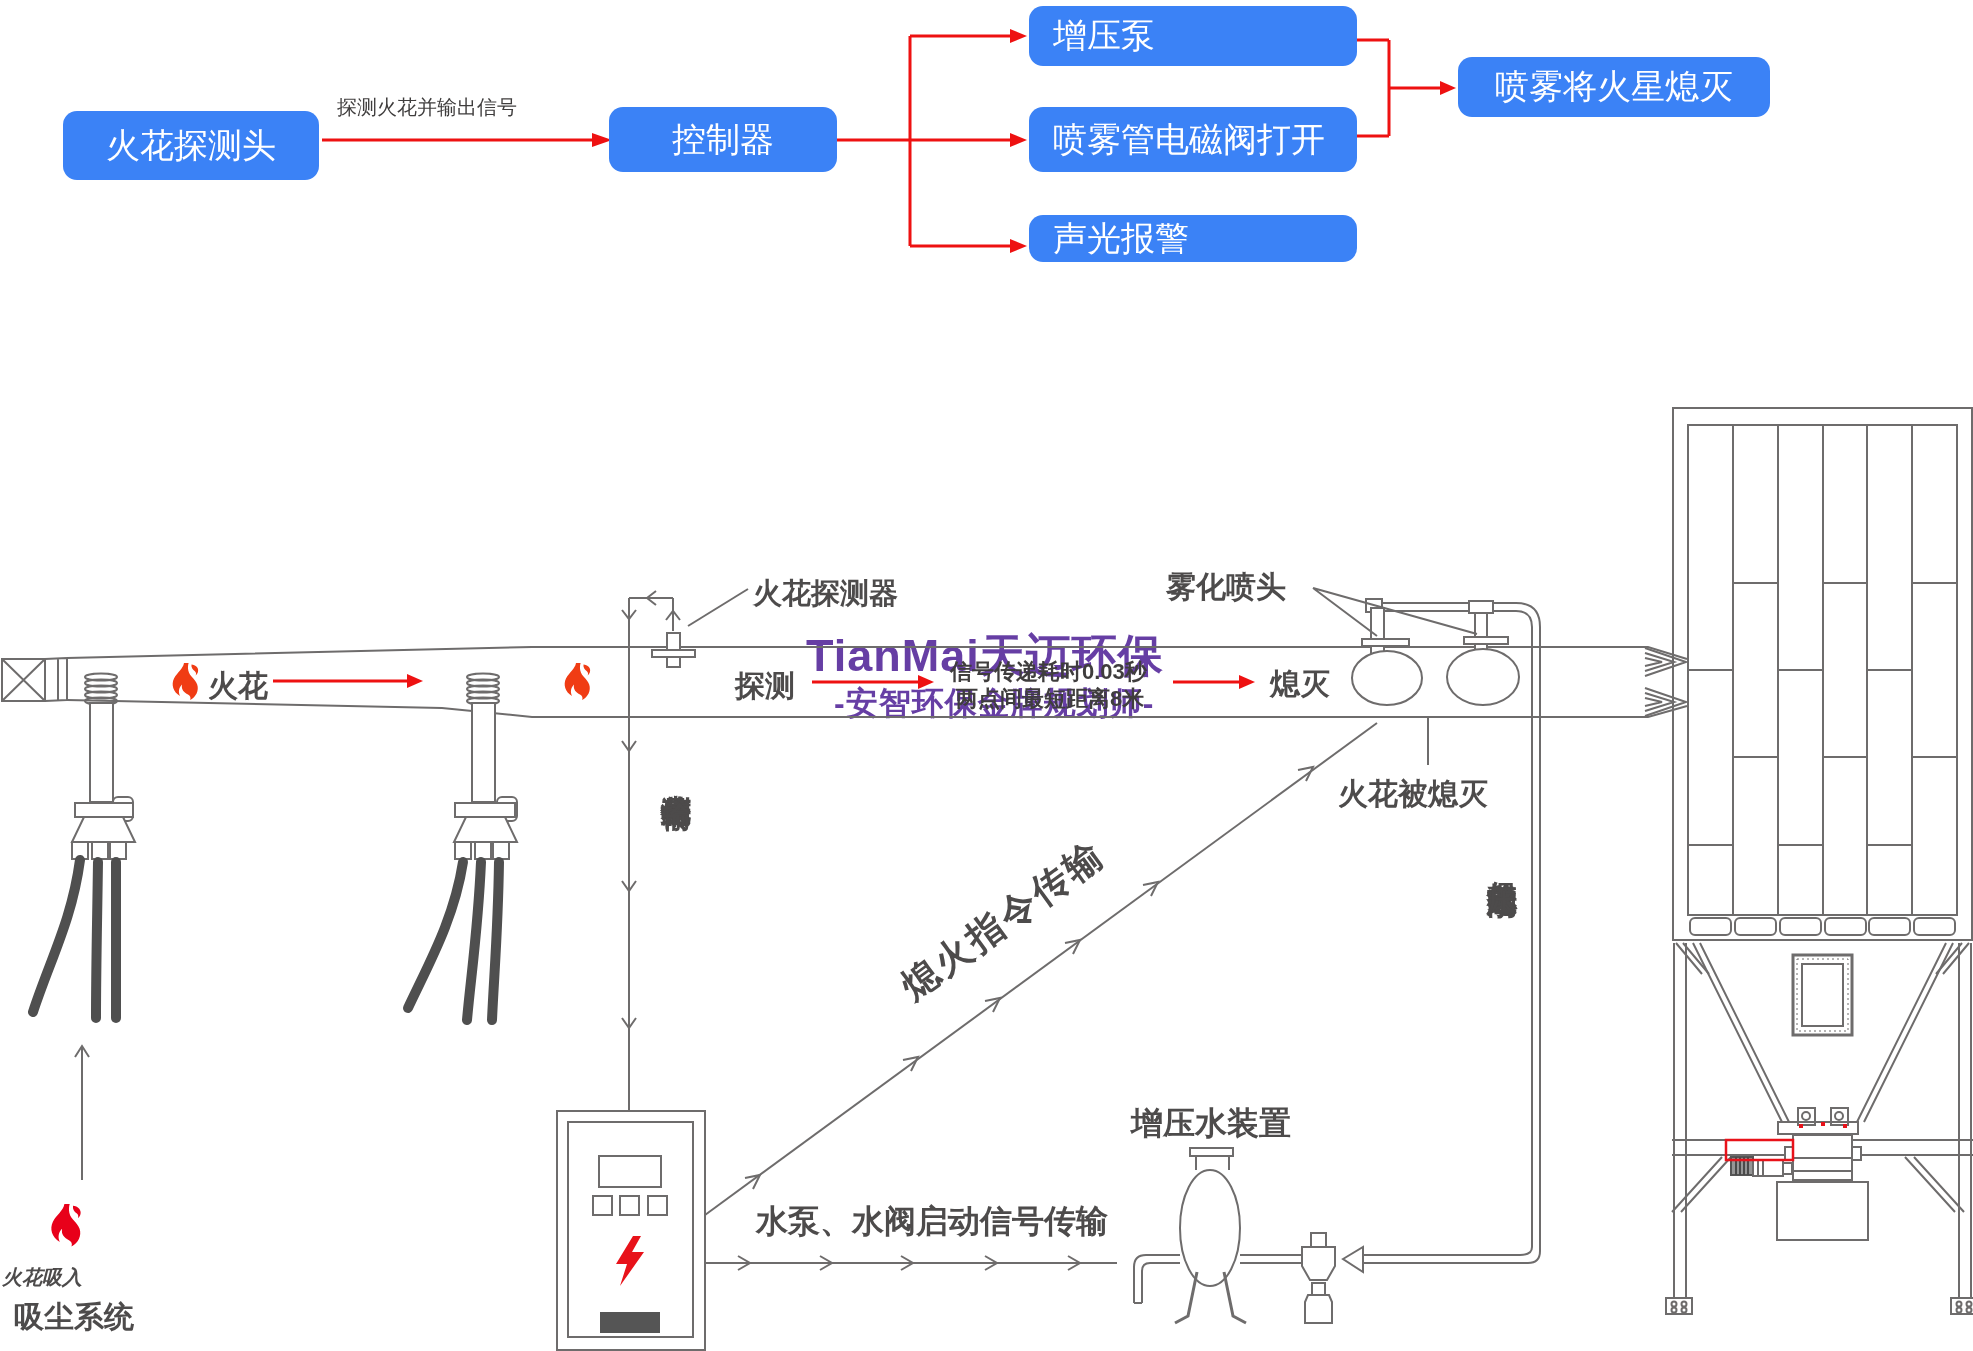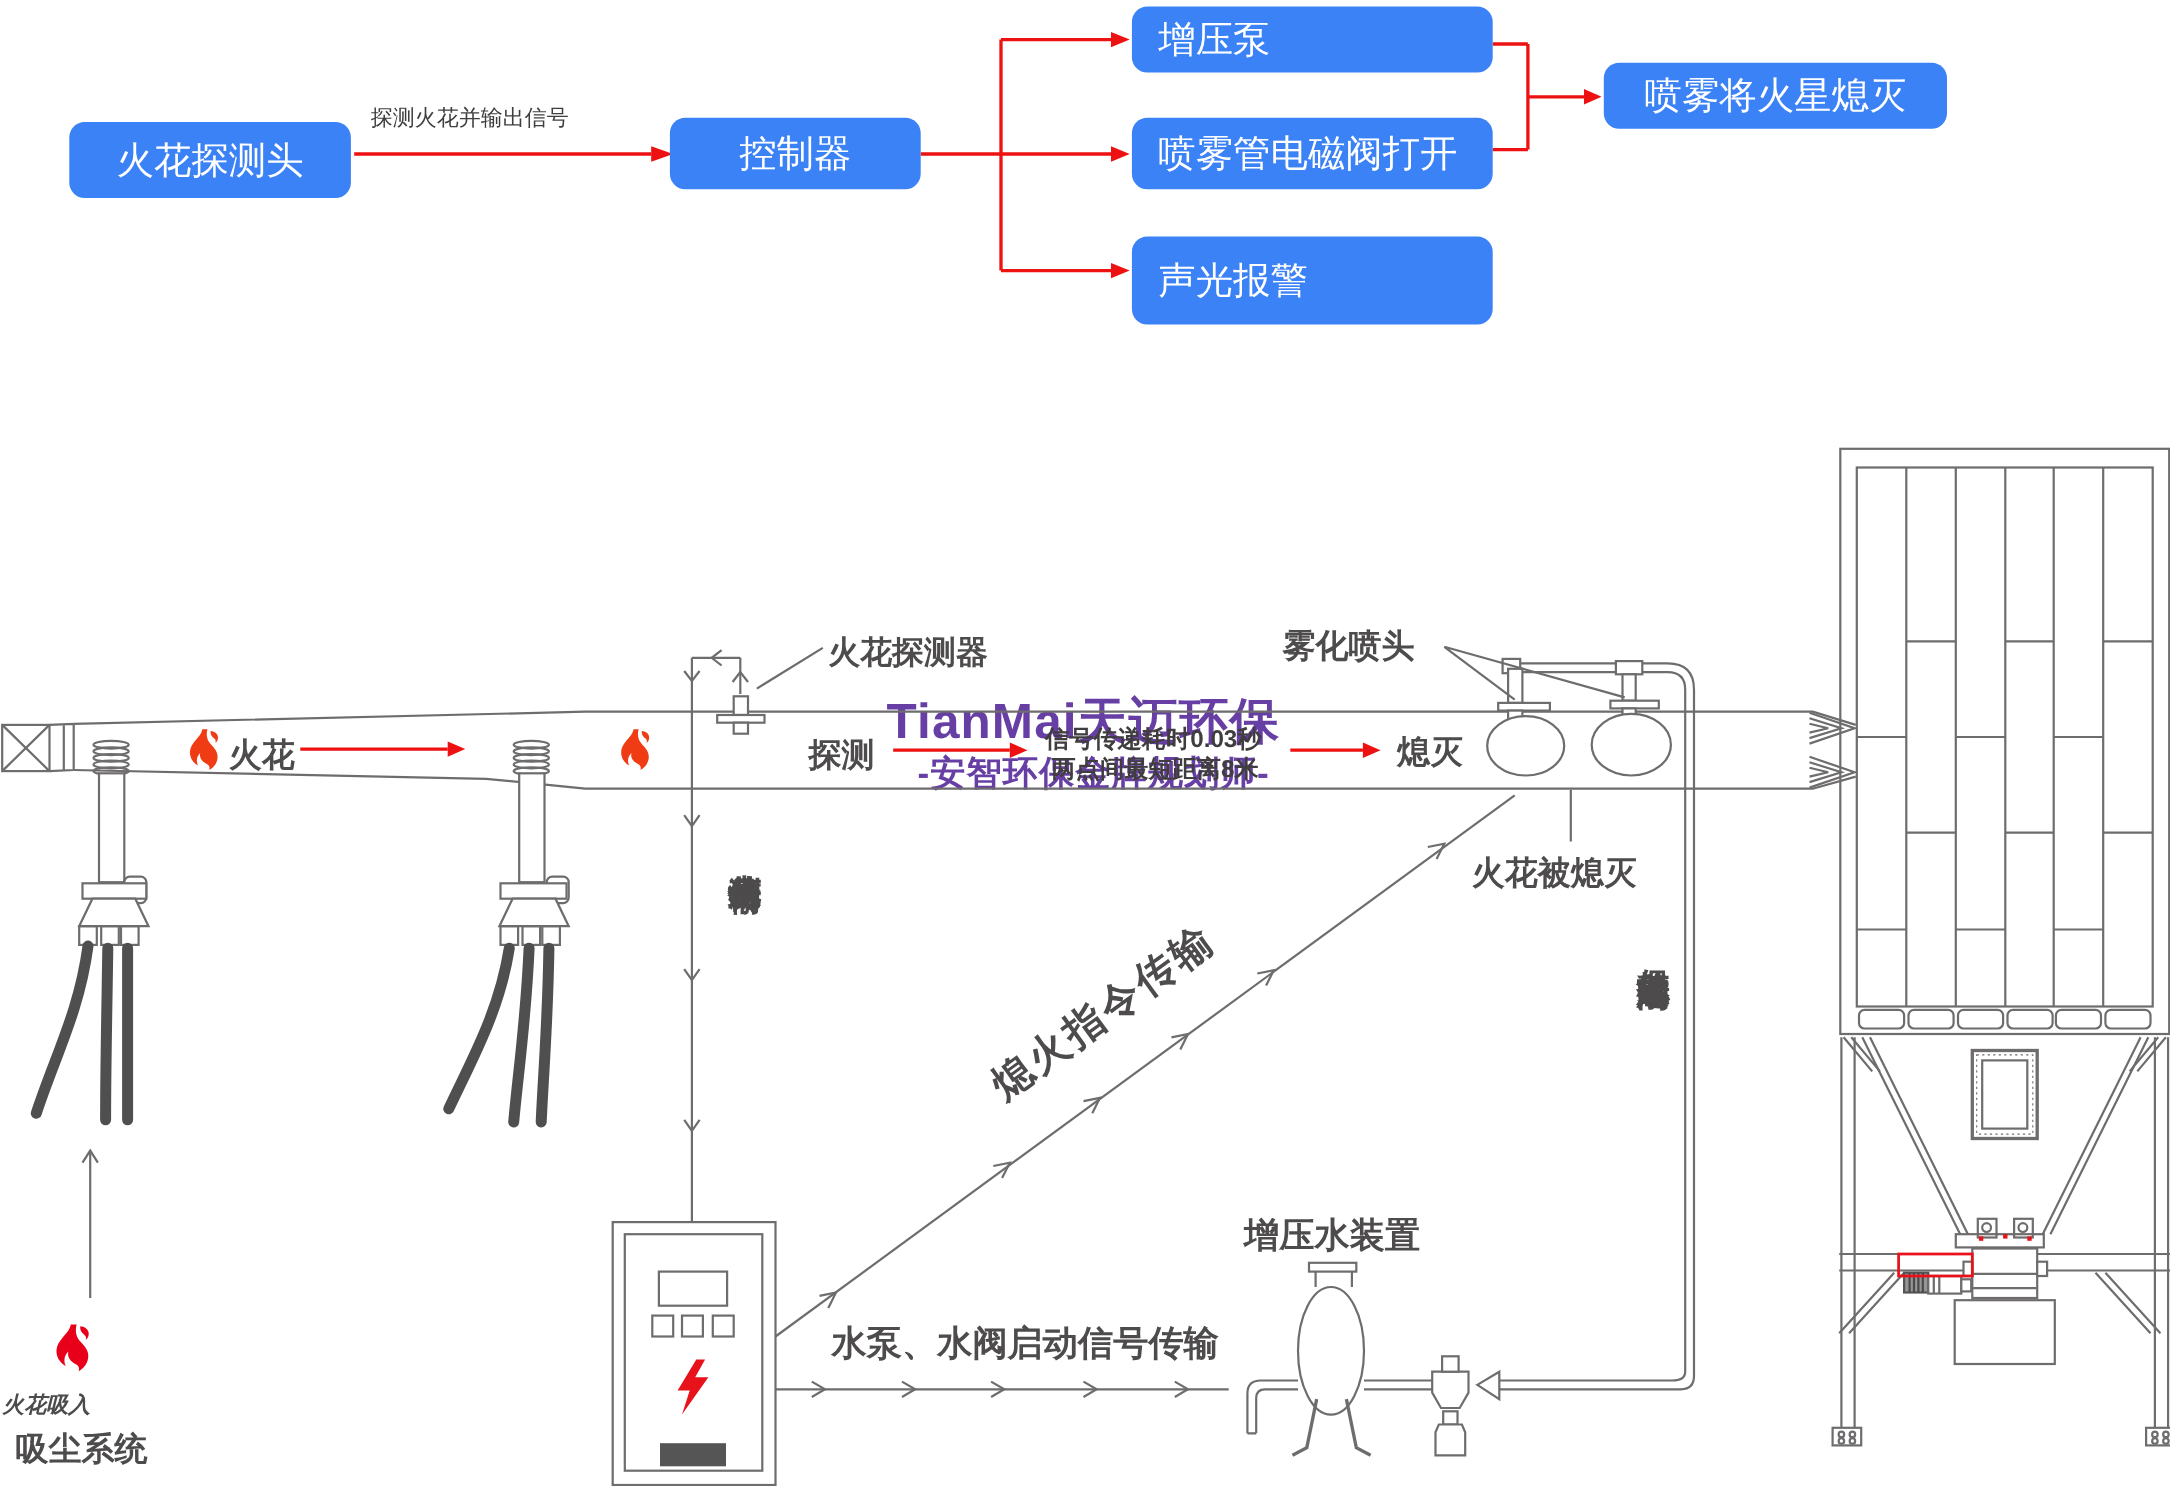--- a/index.html
+++ b/index.html
@@ -252,21 +252,21 @@
     </g>
 
     <polygon fill="#e8121a" points="633,1236 616,1264 627,1264 620,1286 644,1252 632,1252 641,1236"></polygon>
   </svg>
 
   <div class="fbox" style="left:63px; top:111px; width:256px; height:69px;">火花探测头</div>
   <div class="lbl" style="left:337px; top:94px; font-size:20px; font-weight:400; color:#3f3d3d;">探测火花并输出信号</div>
   <div class="fbox" style="left:609px; top:107px; width:228px; height:65px;">控制器</div>
   <div class="fbox left" style="left:1029px; top:6px; width:328px; height:60px;">增压泵</div>
   <div class="fbox left" style="left:1029px; top:107px; width:328px; height:65px;">喷雾管电磁阀打开</div>
-  <div class="fbox left" style="left:1029px; top:215px; width:328px; height:80px;">声光报警</div>
+  <div class="fbox left" style="left:1029px; top:215px; width:328px; height:47px;">声光报警</div>
   <div class="fbox" style="left:1458px; top:57px; width:312px; height:60px;">喷雾将火星熄灭</div>
 
   <div class="lbl" style="left:208px; top:666px; font-size:30px;">火花</div>
   <div class="lbl" style="left:753px; top:574px; font-size:29px;">火花探测器</div>
   <div class="lbl" style="left:735px; top:666px; font-size:30px;">探测</div>
   <div class="lbl dk" style="left:950px; top:657px; font-size:22px;">信号传递耗时0.03秒</div>
   <div class="lbl dk" style="left:956px; top:684px; font-size:22px;">两点间最短距离8米</div>
   <div class="lbl" style="left:1166px; top:567px; font-size:30px;">雾化喷头</div>
   <div class="lbl" style="left:1270px; top:664px; font-size:30px;">熄灭</div>
   <div class="lbl" style="left:1338px; top:774px; font-size:30px;">火花被熄灭</div>

